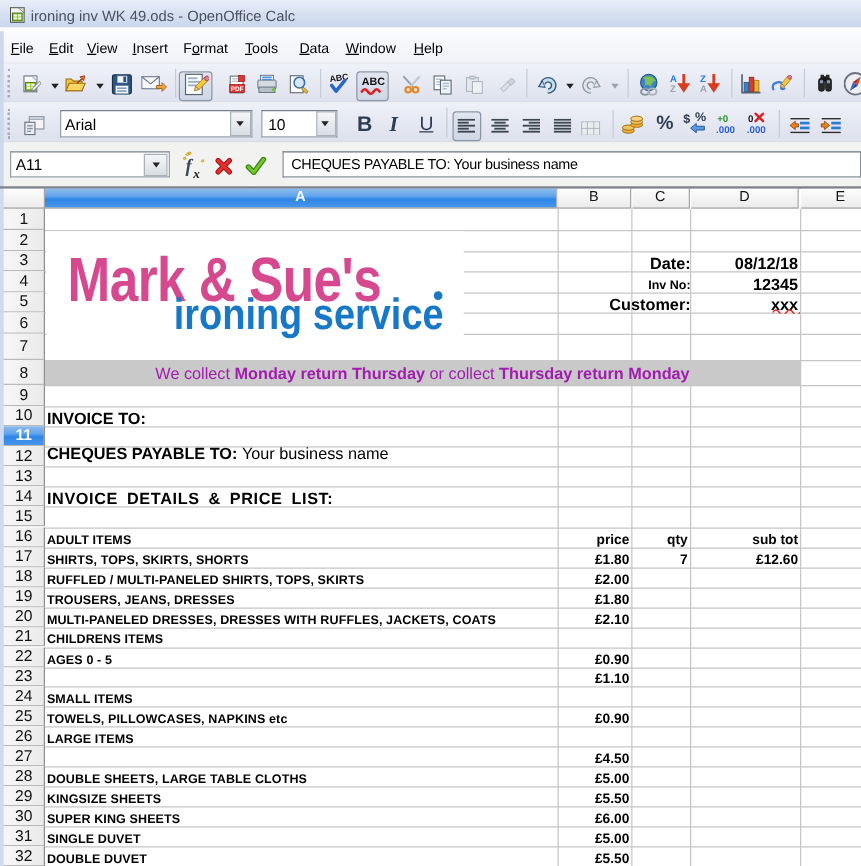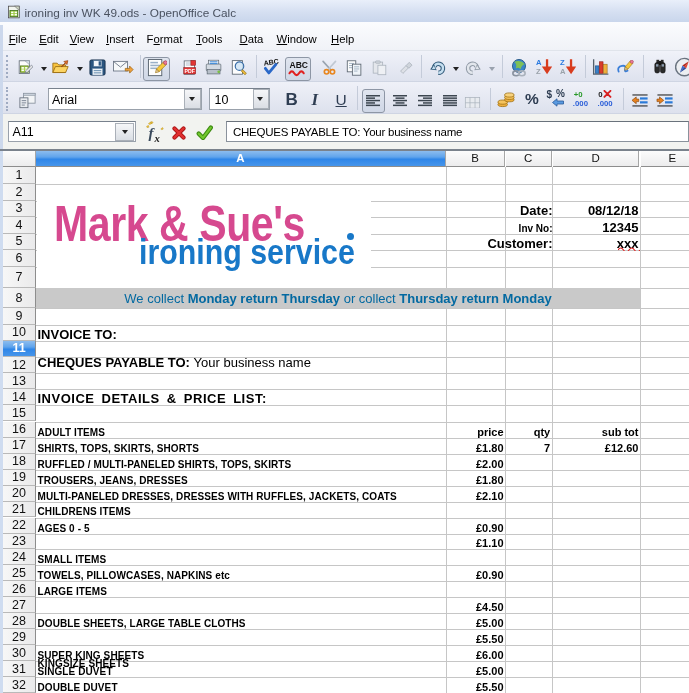--- a/index.html
+++ b/index.html
@@ -423,21 +423,21 @@
 <div class="abs" style="left:347px;top:233px;width:7px;height:7px;border-radius:50%;background:#1878c8"></div>
 <div class="cell rt b" style="left:445px;width:107.5px;top:200.5px;height:16.5px;font-size:13px">Date:</div>
 <div class="cell rt b" style="left:552px;width:86.5px;top:200.5px;height:16.5px;font-size:13px">08/12/18</div>
 <div class="cell rt b" style="left:445px;width:107.5px;top:217px;height:16.5px;font-size:10px">Inv No:</div>
 <div class="cell rt b" style="left:552px;width:86.5px;top:217px;height:16.5px;font-size:13px">12345</div>
 <div class="cell rt b" style="left:445px;width:107.5px;top:233.5px;height:16.5px;font-size:13px">Customer:</div>
 <div class="cell rt b" style="left:552px;width:86.5px;top:233.5px;height:16.5px;font-size:13px">xxx</div>
 <svg class="abs" style="left:618px;top:247px" width="22" height="4" viewBox="0 0 22 4">
       <path d="M0 3 q2.75 -4 5.5 0 q2.75 4 5.5 0 q2.75 -4 5.5 0 q2.75 4 5.5 0" fill="none" stroke="#e02020" stroke-width="1.1"></path>
     </svg>
-<div class="abs" style="left:36px;top:288px;width:604px;height:20.3px;background:#c9c9c9;display:flex;align-items:center;justify-content:center;font-size:13px;color:#0369a1">We collect&nbsp;<b>Monday return Thursday</b>&nbsp;or collect&nbsp;<b>Thursday return Monday</b></div>
+<div class="abs" style="left:36px;top:288px;width:604px;height:20.3px;background:#c9c9c9;display:flex;align-items:center;justify-content:center;font-size:13px;color:#a21caf">We collect&nbsp;<b>Monday return Thursday</b>&nbsp;or collect&nbsp;<b>Thursday return Monday</b></div>
 <div class="cell b" style="left:37.5px;width:400px;top:324.6px;height:16.099999999999966px;font-size:13px">INVOICE TO:</div>
 <div class="cell " style="left:37.5px;width:400px;top:352px;height:16.600000000000023px;">
       <b style="font-size:13px">CHEQUES PAYABLE TO:</b>
       <span style="font-size:13px">&nbsp;Your business name</span>
     </div>
 <div class="cell b" style="left:37.5px;width:400px;top:389.4px;height:16.0px;font-size:13px;letter-spacing:0.5px;word-spacing:3px">INVOICE DETAILS &amp; PRICE LIST:</div>
 <div class="cell rt smv" style="left:400px;width:103.5px;top:421.5px;height:16.0px;">price</div>
 <div class="cell rt smv" style="left:505.7px;width:44.5px;top:421.5px;height:16.0px;">qty</div>
 <div class="cell rt smv" style="left:552.7px;width:85.8px;top:421.5px;height:16.0px;">sub tot</div>
 <div class="cell sm" style="left:37.5px;width:400px;top:421.5px;height:16.0px;">ADULT ITEMS</div>
@@ -455,20 +455,20 @@
 <div class="cell sm" style="left:37.5px;width:400px;top:517.5px;height:16.0px;">AGES 0 - 5</div>
 <div class="cell rt smv" style="left:400px;width:103.5px;top:517.5px;height:16.0px;">£0.90</div>
 <div class="cell rt smv" style="left:400px;width:103.5px;top:533.5px;height:15.899999999999977px;">£1.10</div>
 <div class="cell sm" style="left:37.5px;width:400px;top:549.4px;height:16.0px;">SMALL ITEMS</div>
 <div class="cell sm" style="left:37.5px;width:400px;top:565.4px;height:15.899999999999977px;">TOWELS, PILLOWCASES, NAPKINS etc</div>
 <div class="cell rt smv" style="left:400px;width:103.5px;top:565.4px;height:15.899999999999977px;">£0.90</div>
 <div class="cell sm" style="left:37.5px;width:400px;top:581.3px;height:16.0px;">LARGE ITEMS</div>
 <div class="cell rt smv" style="left:400px;width:103.5px;top:597.3px;height:15.900000000000091px;">£4.50</div>
 <div class="cell sm" style="left:37.5px;width:400px;top:613.2px;height:16.0px;">DOUBLE SHEETS, LARGE TABLE CLOTHS</div>
 <div class="cell rt smv" style="left:400px;width:103.5px;top:613.2px;height:16.0px;">£5.00</div>
-<div class="cell sm" style="left:37.5px;width:400px;top:629.2px;height:15.899999999999977px;margin-top:24px;">KINGSIZE SHEETS</div>
+<div class="cell sm" style="left:37.5px;width:400px;top:629.2px;height:15.899999999999977px;">KINGSIZE SHEETS</div>
 <div class="cell rt smv" style="left:400px;width:103.5px;top:629.2px;height:15.899999999999977px;">£5.50</div>
 <div class="cell sm" style="left:37.5px;width:400px;top:645.1px;height:16.0px;">SUPER KING SHEETS</div>
 <div class="cell rt smv" style="left:400px;width:103.5px;top:645.1px;height:16.0px;">£6.00</div>
 <div class="cell sm" style="left:37.5px;width:400px;top:661.1px;height:15.899999999999977px;">SINGLE DUVET</div>
 <div class="cell rt smv" style="left:400px;width:103.5px;top:661.1px;height:15.899999999999977px;">£5.00</div>
 <div class="cell sm" style="left:37.5px;width:400px;top:677.0px;height:16.0px;">DOUBLE DUVET</div>
 <div class="cell rt smv" style="left:400px;width:103.5px;top:677.0px;height:16.0px;">£5.50</div>
 </div>
 </body></html>

